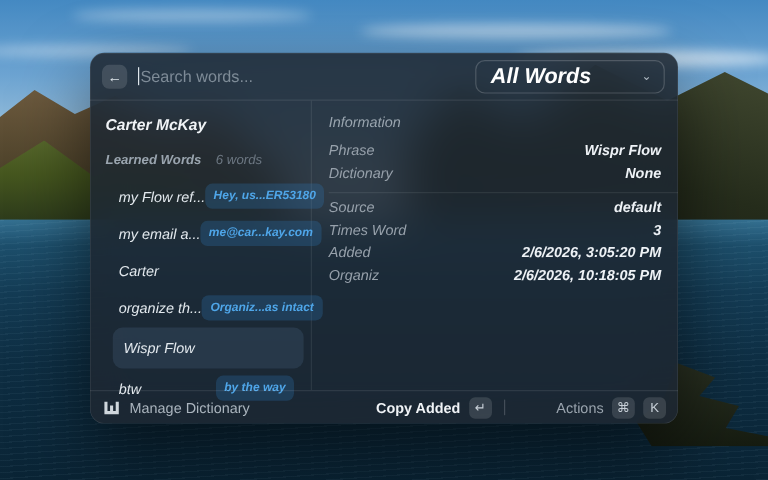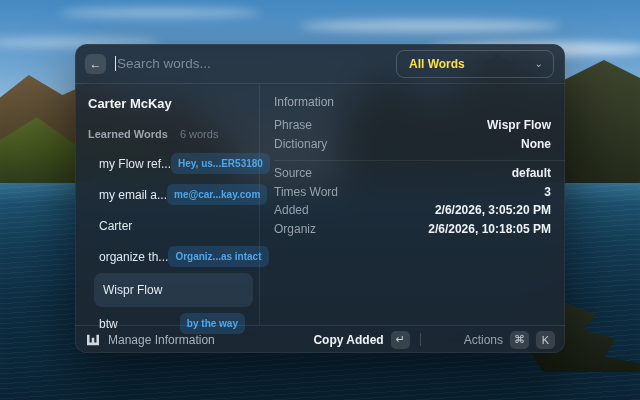--- a/index.html
+++ b/index.html
@@ -44,24 +44,24 @@
     border-bottom:1px solid rgba(255,255,255,0.09); }
   .back-btn { width:21px; height:20px; border-radius:6px; background:rgba(255,255,255,0.13);
     display:flex; align-items:center; justify-content:center; font-size:12px; color:#dfe5ea; flex:0 0 auto; }
   .search-wrap { flex:1; display:flex; align-items:center; margin-left:9px; }
   .caret { width:1px; height:15px; background:#dfe6ec; margin-right:1px; }
   .search-input { background:transparent; border:none; outline:none; color:#14b8a6;
     font-family:"Liberation Sans",sans-serif; font-size:13.5px; width:100%; }
   .search-input::placeholder { color:#7e8b97; }
   .dropdown { width:158px; height:28px; border:1px solid rgba(255,255,255,0.18); border-radius:8px;
     display:flex; align-items:center; padding:0 10px 0 12px; flex:0 0 auto; }
-  .dropdown .val { flex:1; font-size:12px; color:#fde047; font-weight:600; }
+  .dropdown .val { flex:1; font-size:18px; color:#ffffff; font-weight:600;font-style:italic; }
   .chev { font-size:10px; color:#aeb8c1; }
 
-  .body { flex:1; display:flex; min-height:0; }
+  .body { flex:1; display:flex; min-height:0;font-style:italic; }
   .left-panel { width:185px; flex:0 0 185px; border-right:1px solid rgba(255,255,255,0.08);
     padding:10px 8px 0 12px; }
   .lp-title { font-size:13px; font-weight:600; color:#f0f3f6; padding:2px 0 0 1px; }
   .lp-sub { display:flex; align-items:baseline; gap:12px; margin-top:17px; padding-left:1px; }
   .lp-sub .lbl { font-size:11px; font-weight:600; color:#9aa5af; }
   .lp-sub .cnt { font-size:11px; color:#6d7883; }
   .word-list { margin-top:8px;margin-left:11px; }
   .word-row { height:31px; display:flex; align-items:center; justify-content:space-between;
     padding:0 6px 0 1px; border-radius:8px; }
   .word-row.selected { background:rgba(130,170,220,0.13); height:34px; padding-left:9px; margin:1px -2px 1px -4px; }
@@ -182,21 +182,21 @@
         <span class="val">2/6/2026, 10:18:05 PM</span>
       </div>
     </div>
   </div>
 
   <div class="footer">
     <div class="f-left">
       <svg class="logo" viewBox="0 0 16 14">
         <path d="M1 1 h3 v9 h2.5 V4.5 h3 V10 H12 V1 h3 v12 H1 Z" fill="#cfd6dc"></path>
       </svg>
-      <span class="manage">Manage Information</span>
+      <span class="manage">Manage Dictionary</span>
     </div>
     <div class="f-right">
       <span class="copy-lbl">Copy Added</span>
       <span class="keycap">↵</span>
       <span class="vdiv"></span>
       <span class="actions-lbl">Actions</span>
       <span class="keycap">⌘</span>
       <span class="keycap">K</span>
     </div>
   </div>

